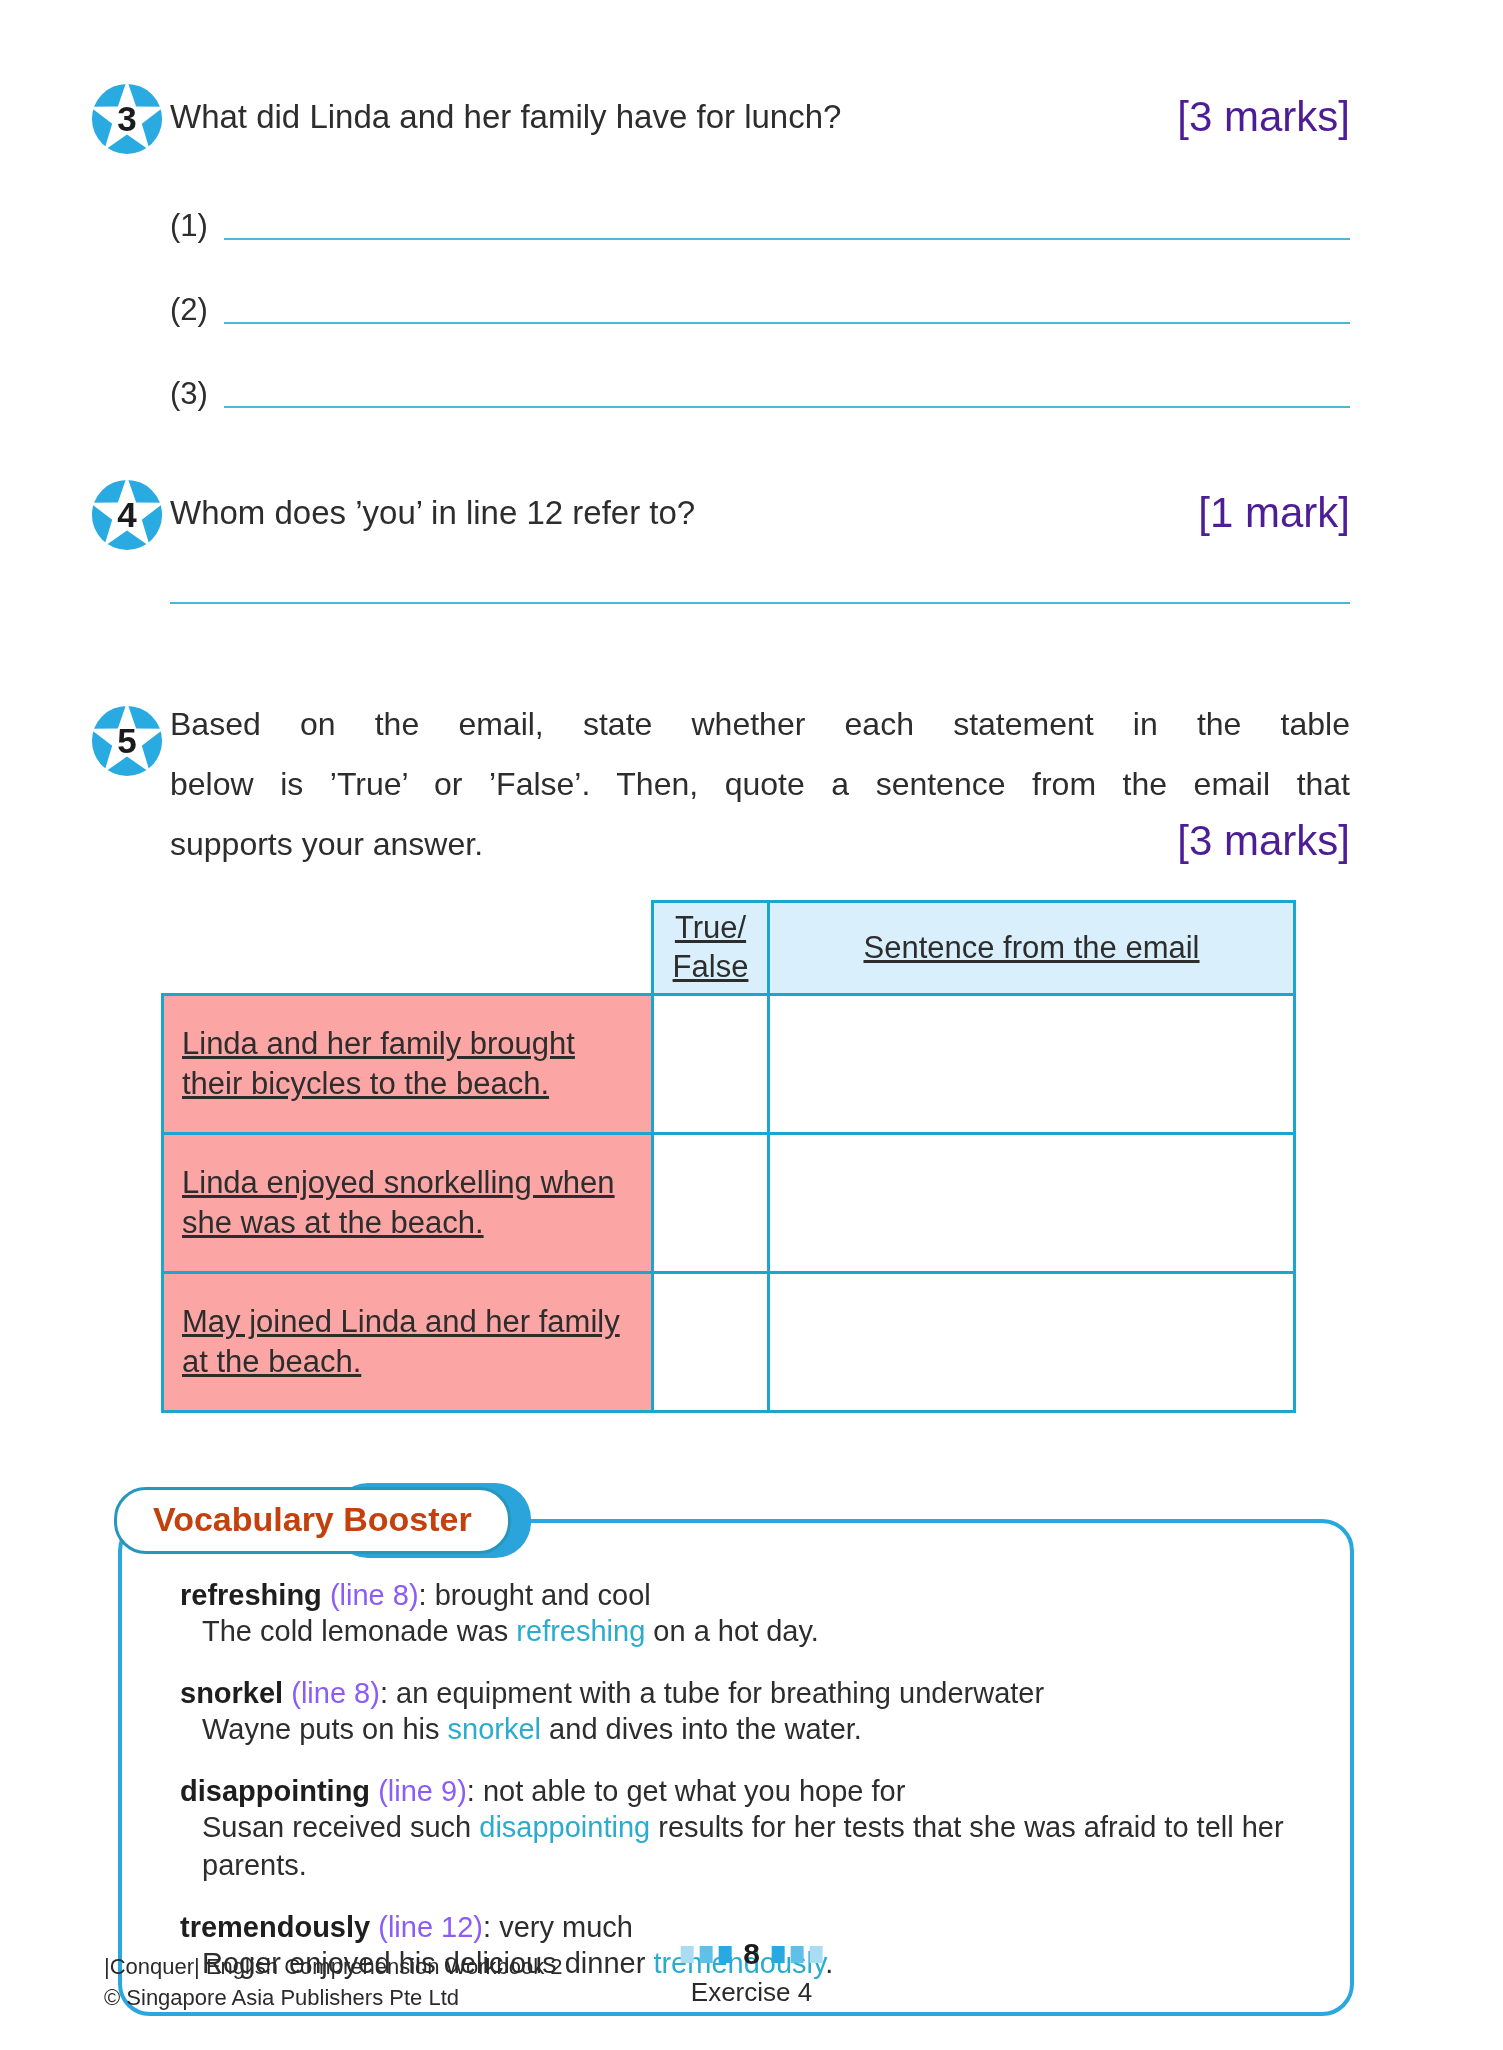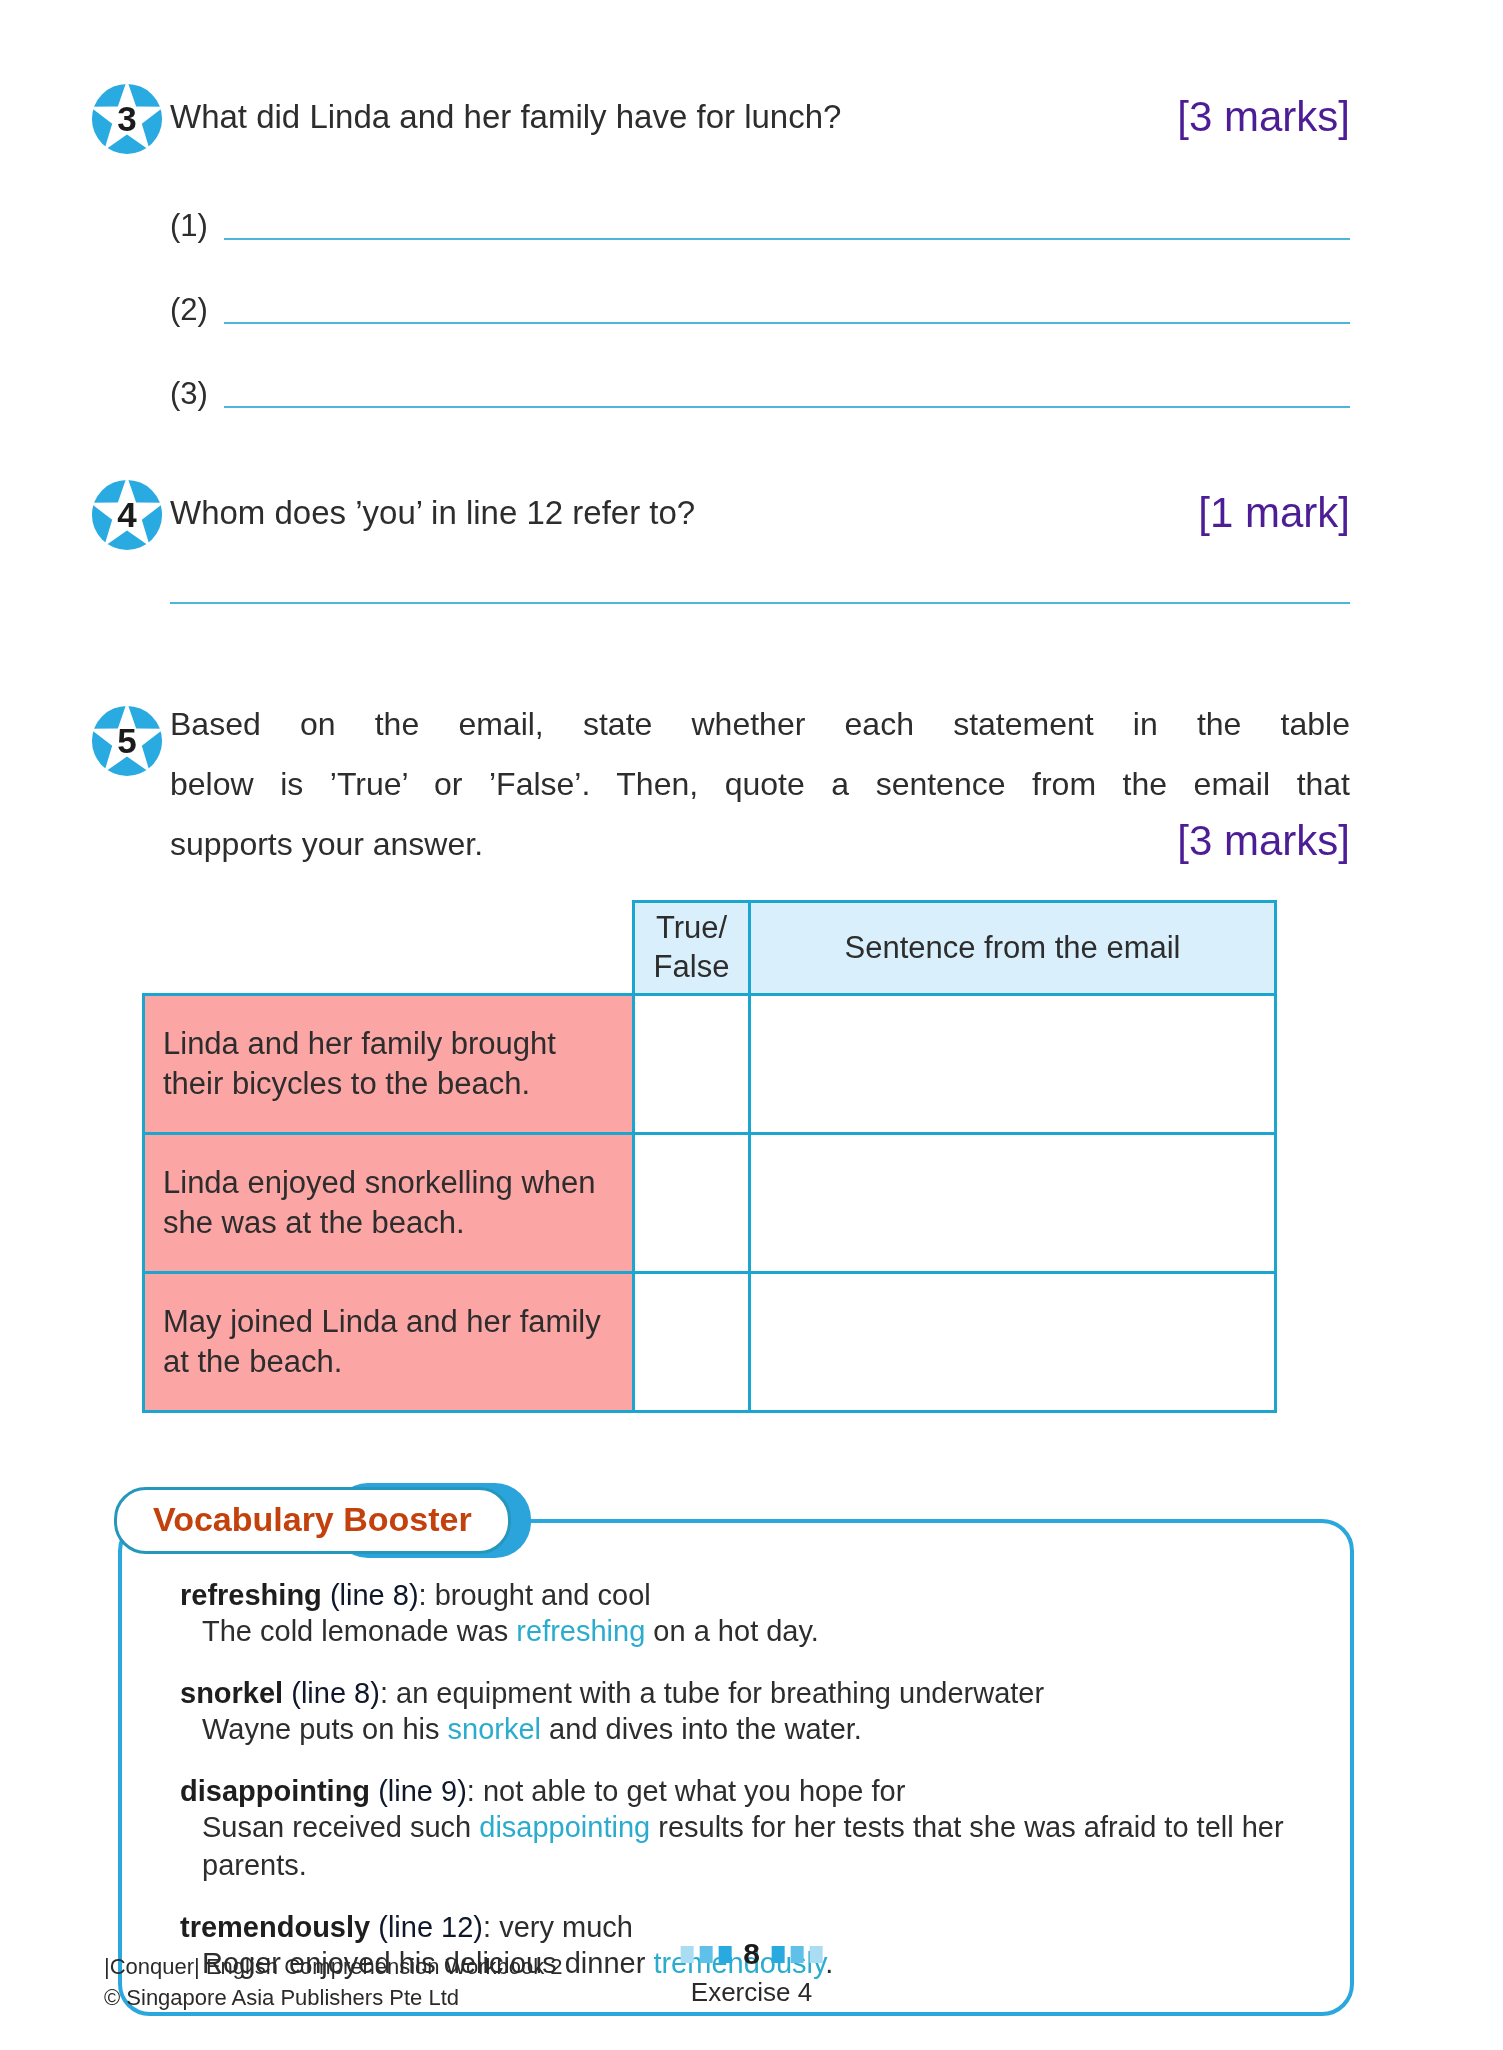--- a/index.html
+++ b/index.html
@@ -28,40 +28,40 @@
 
   .q5 { margin-top:90px; }
   .q5 .badge { margin-top:6px; }
   .q5-block { flex:1; width:1180px; }
   .q5-line { font-size:32px; line-height:60px; text-align:justify; text-align-last:justify; }
   .q5-last { display:flex; justify-content:space-between; align-items:baseline;gap:32px; }
   .q5-last .q5-text3 { font-size:32px; line-height:60px; }
   .q5-last .marks { margin-left:0; }
 
   
-  table.tf { border-collapse:collapse; table-layout:fixed; margin:26px 0 0 52px; }
+  table.tf { border-collapse:collapse; table-layout:fixed; margin:26px 0 0 71px;text-decoration:underline; }
   table.tf th, table.tf td { border:3px solid #1ba5cf; font-weight:normal; font-size:31px; color:#2d2d2d; }
   table.tf th.ghost { border:none; background:transparent; }
   table.tf thead th { background:#d9effb; height:88px; text-align:center; line-height:1.25; }
   table.tf tbody td { height:116px; vertical-align:middle; background:#ffffff; }
   table.tf td.statement { background:#fca5a5; padding:10px 18px; line-height:1.3; }
 
   
   .vocab { position:relative; margin:106px 0 0 28px; width:1236px; box-sizing:border-box;
            border:4px solid #2aa7dd; border-radius:32px; padding:54px 30px 30px 58px; }
   .vb-tab-wrap { position:absolute; top:-36px; left:-8px; }
   .vb-accent { position:absolute; top:-4px; bottom:-4px; left:55%; right:-20px;
                background:#2ba3db; border-radius:36px; }
   .vb-tab { position:relative; background:#ffffff; border:3px solid #2597bd; border-radius:32px;
             padding:10px 36px 12px 36px; font-size:34px; font-weight:bold; color:#c2410c; white-space:nowrap; }
   .vb-entry { margin-bottom:24px; font-size:29px; }
   .vb-entry:last-child { margin-bottom:0; }
   .vb-head { line-height:1.25; }
   .vb-word { font-weight:bold; color:#1e1e1e; }
-  .vb-ref { color:#0f172a; }
+  .vb-ref { color:#8b5cf6; }
   .vb-example { margin-left:22px; line-height:1.3; }
   .vb-hl { color:#2baccf; }
 
   
   .footer-left { position:absolute; left:104px; bottom:36px; font-size:22px; line-height:1.4; color:#2a2a2a; }
   .footer-center { position:absolute; left:50%; bottom:42px; transform:translateX(-50%); text-align:center; }
   .marker { display:flex; align-items:center; justify-content:center; }
   .sq { width:13px; height:17px; margin:0 3px; }
   .sq.c1 { background:#aadcf4; } .sq.c2 { background:#5fc1ea; } .sq.c3 { background:#28a9e0; }
   .sq.gapL { margin-right:12px; } .sq.gapR { margin-left:12px; }

